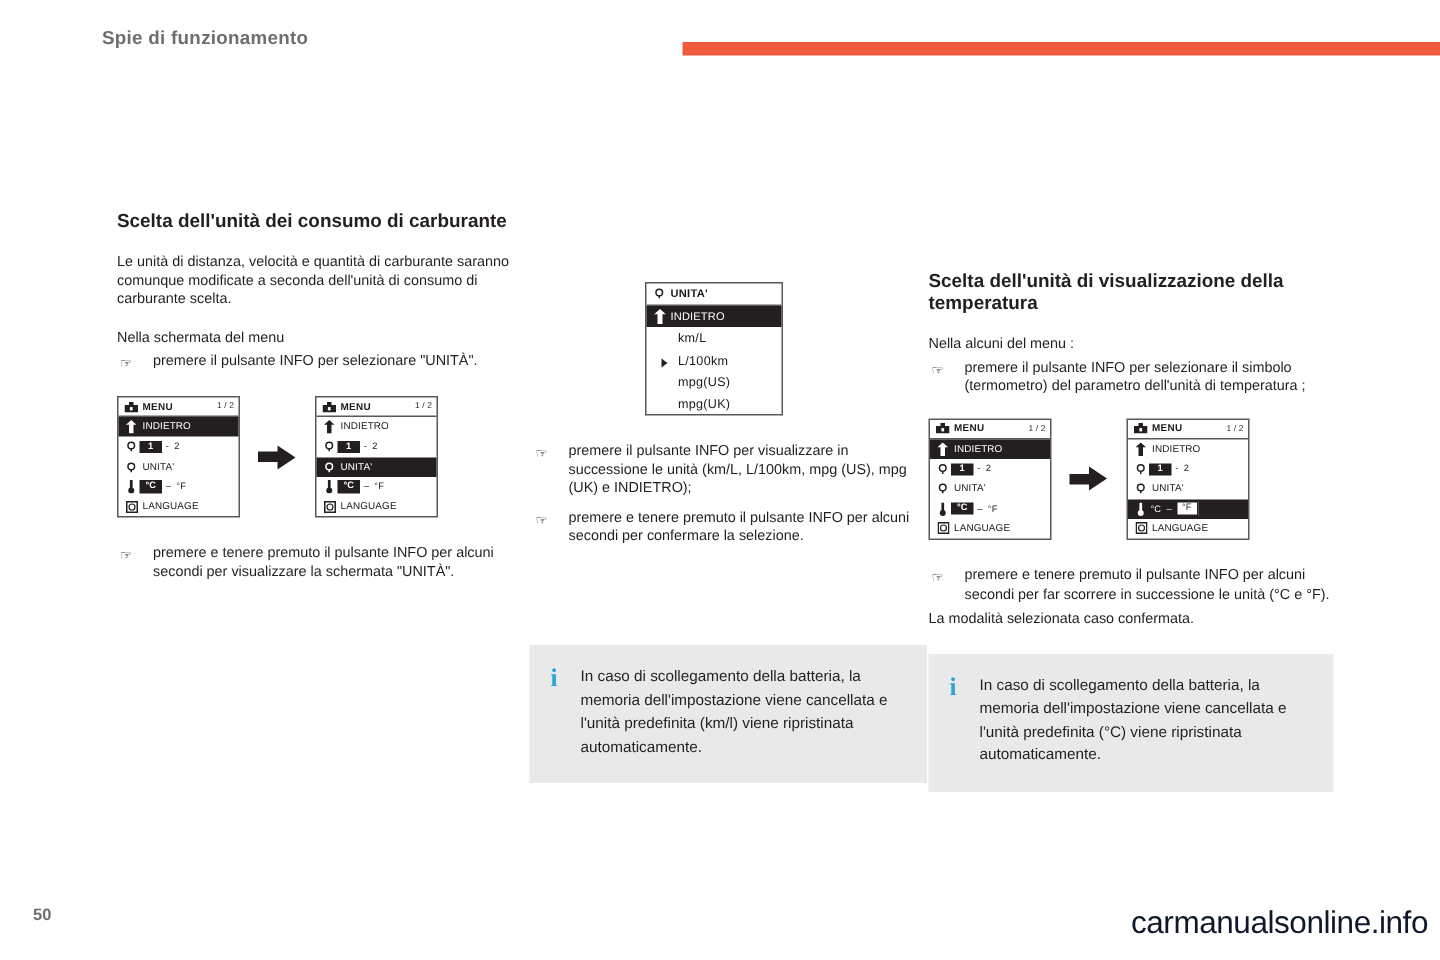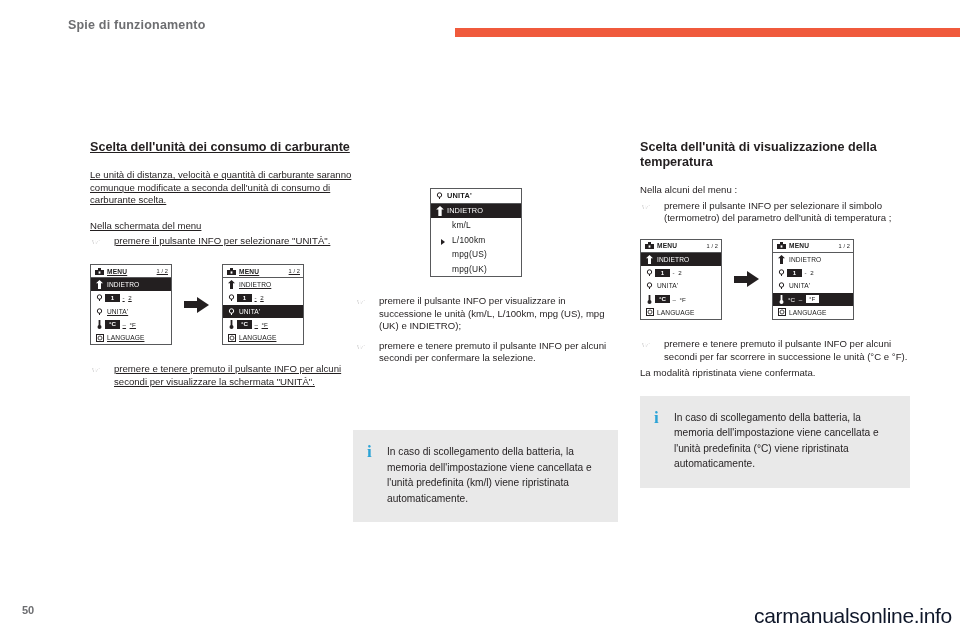--- a/index.html
+++ b/index.html
@@ -32,23 +32,23 @@
   }
   #header-rule {
     position: absolute;
     left: 455px; top: 28px;
     width: 505px; height: 9px;
     background: #f05a3c;
   }
 
   
   .col { position: absolute; top: 140px; }
-  #col-left   { left: 90px;  width: 262px; text-decoration: underline; }
+  #col-left   { left: 78px;  width: 262px; }
   #col-center { left: 355px; width: 265px; }
-  #col-right  { left: 640px; width: 272px; }
+  #col-right  { left: 619px; width: 272px; margin-top: 40px; }
 
   h2.sec-title {
     margin: 0 0 14px 0;
     font-size: 12.6px;
     font-weight: bold;
     line-height: 15px;
     color: #231f20;
   }
   p.body {
     margin: 0 0 13px 0;
@@ -614,21 +614,21 @@
     </div>
   </div>
 
   <ul class="bullets" style="margin-top:18px;">
     <li>
       <span class="marker">☞</span>
       <span>premere e tenere premuto il pulsante INFO per alcuni secondi per far scorrere in successione le unità (°C e °F).</span>
     </li>
   </ul>
 
-  <p class="body" style="margin-top:1px;">La modalità ripristinata viene confermata.</p>
+  <p class="body" style="margin-top:1px;">La modalità selezionata caso confermata.</p>
 
   <div class="note" style="margin-top:16px; width:270px;">
     <span class="i-icon">i</span>
     <span class="note-text">In caso di scollegamento della batteria, la memoria dell'impostazione viene cancellata e l'unità predefinita (°C) viene ripristinata automaticamente.</span>
   </div>
 </div>
 
 <div id="page-number">50</div>
 <div id="watermark">carmanualsonline.info</div>
 

